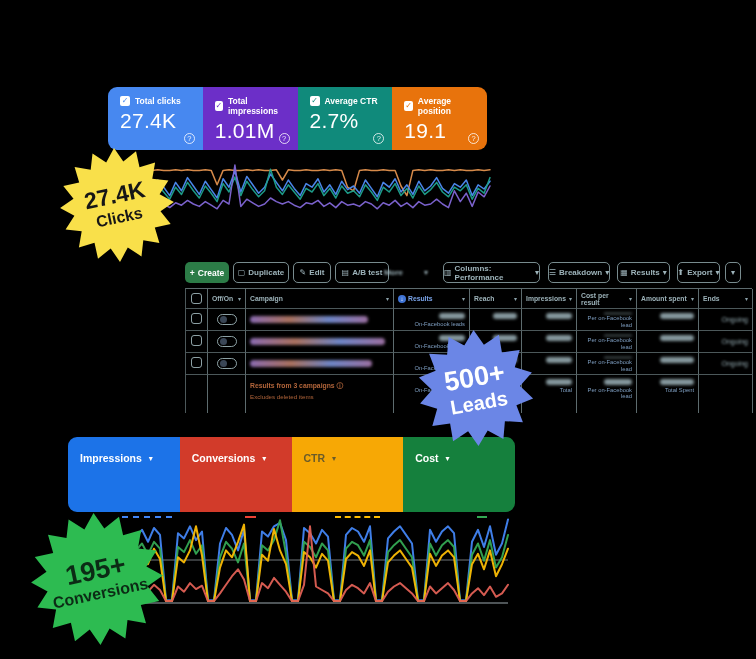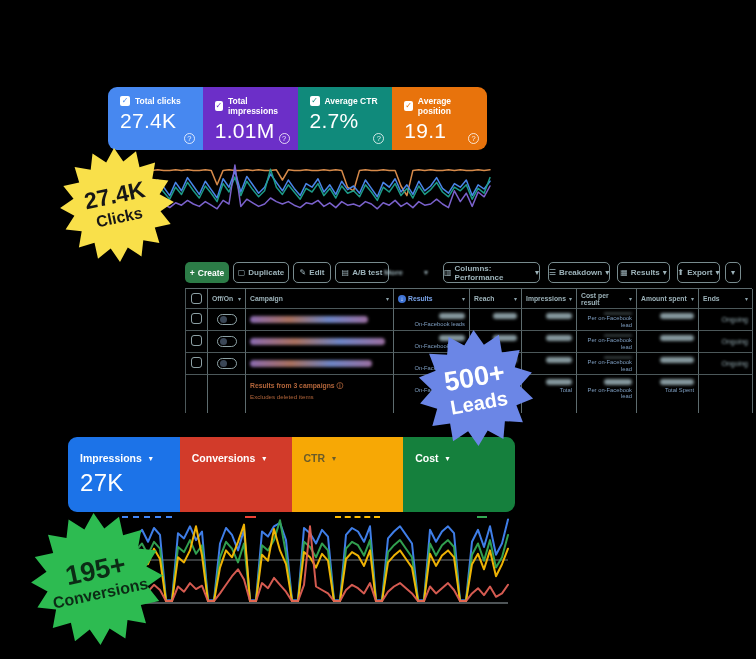--- a/index.html
+++ b/index.html
@@ -308,21 +308,20 @@
       </div>
       <div class="tcell" style="border-bottom: none;"></div>
     </div>
 
   <div class="abs card-row ads-cards" id="ads-cards" style="left:68px;top:437px;width:447px;height:75px;">
       <div class="m-card" style="background: rgb(28, 115, 232); color: rgb(255, 255, 255);">
         <div class="lbl-row" style="color: rgb(255, 255, 255);">
           <span>Impressions</span>
           <span class="caret">▾</span>
         </div>
-        <div class="val">27K</div>
       </div>
       <div class="m-card" style="background: rgb(210, 59, 42); color: rgb(255, 255, 255);">
         <div class="lbl-row" style="color: rgb(255, 255, 255);">
           <span>Conversions</span>
           <span class="caret">▾</span>
         </div>
       </div>
       <div class="m-card" style="background: rgb(247, 168, 5); color: rgb(60, 64, 67);">
         <div class="lbl-row" style="color: rgb(106, 91, 42);">
           <span>CTR</span>

